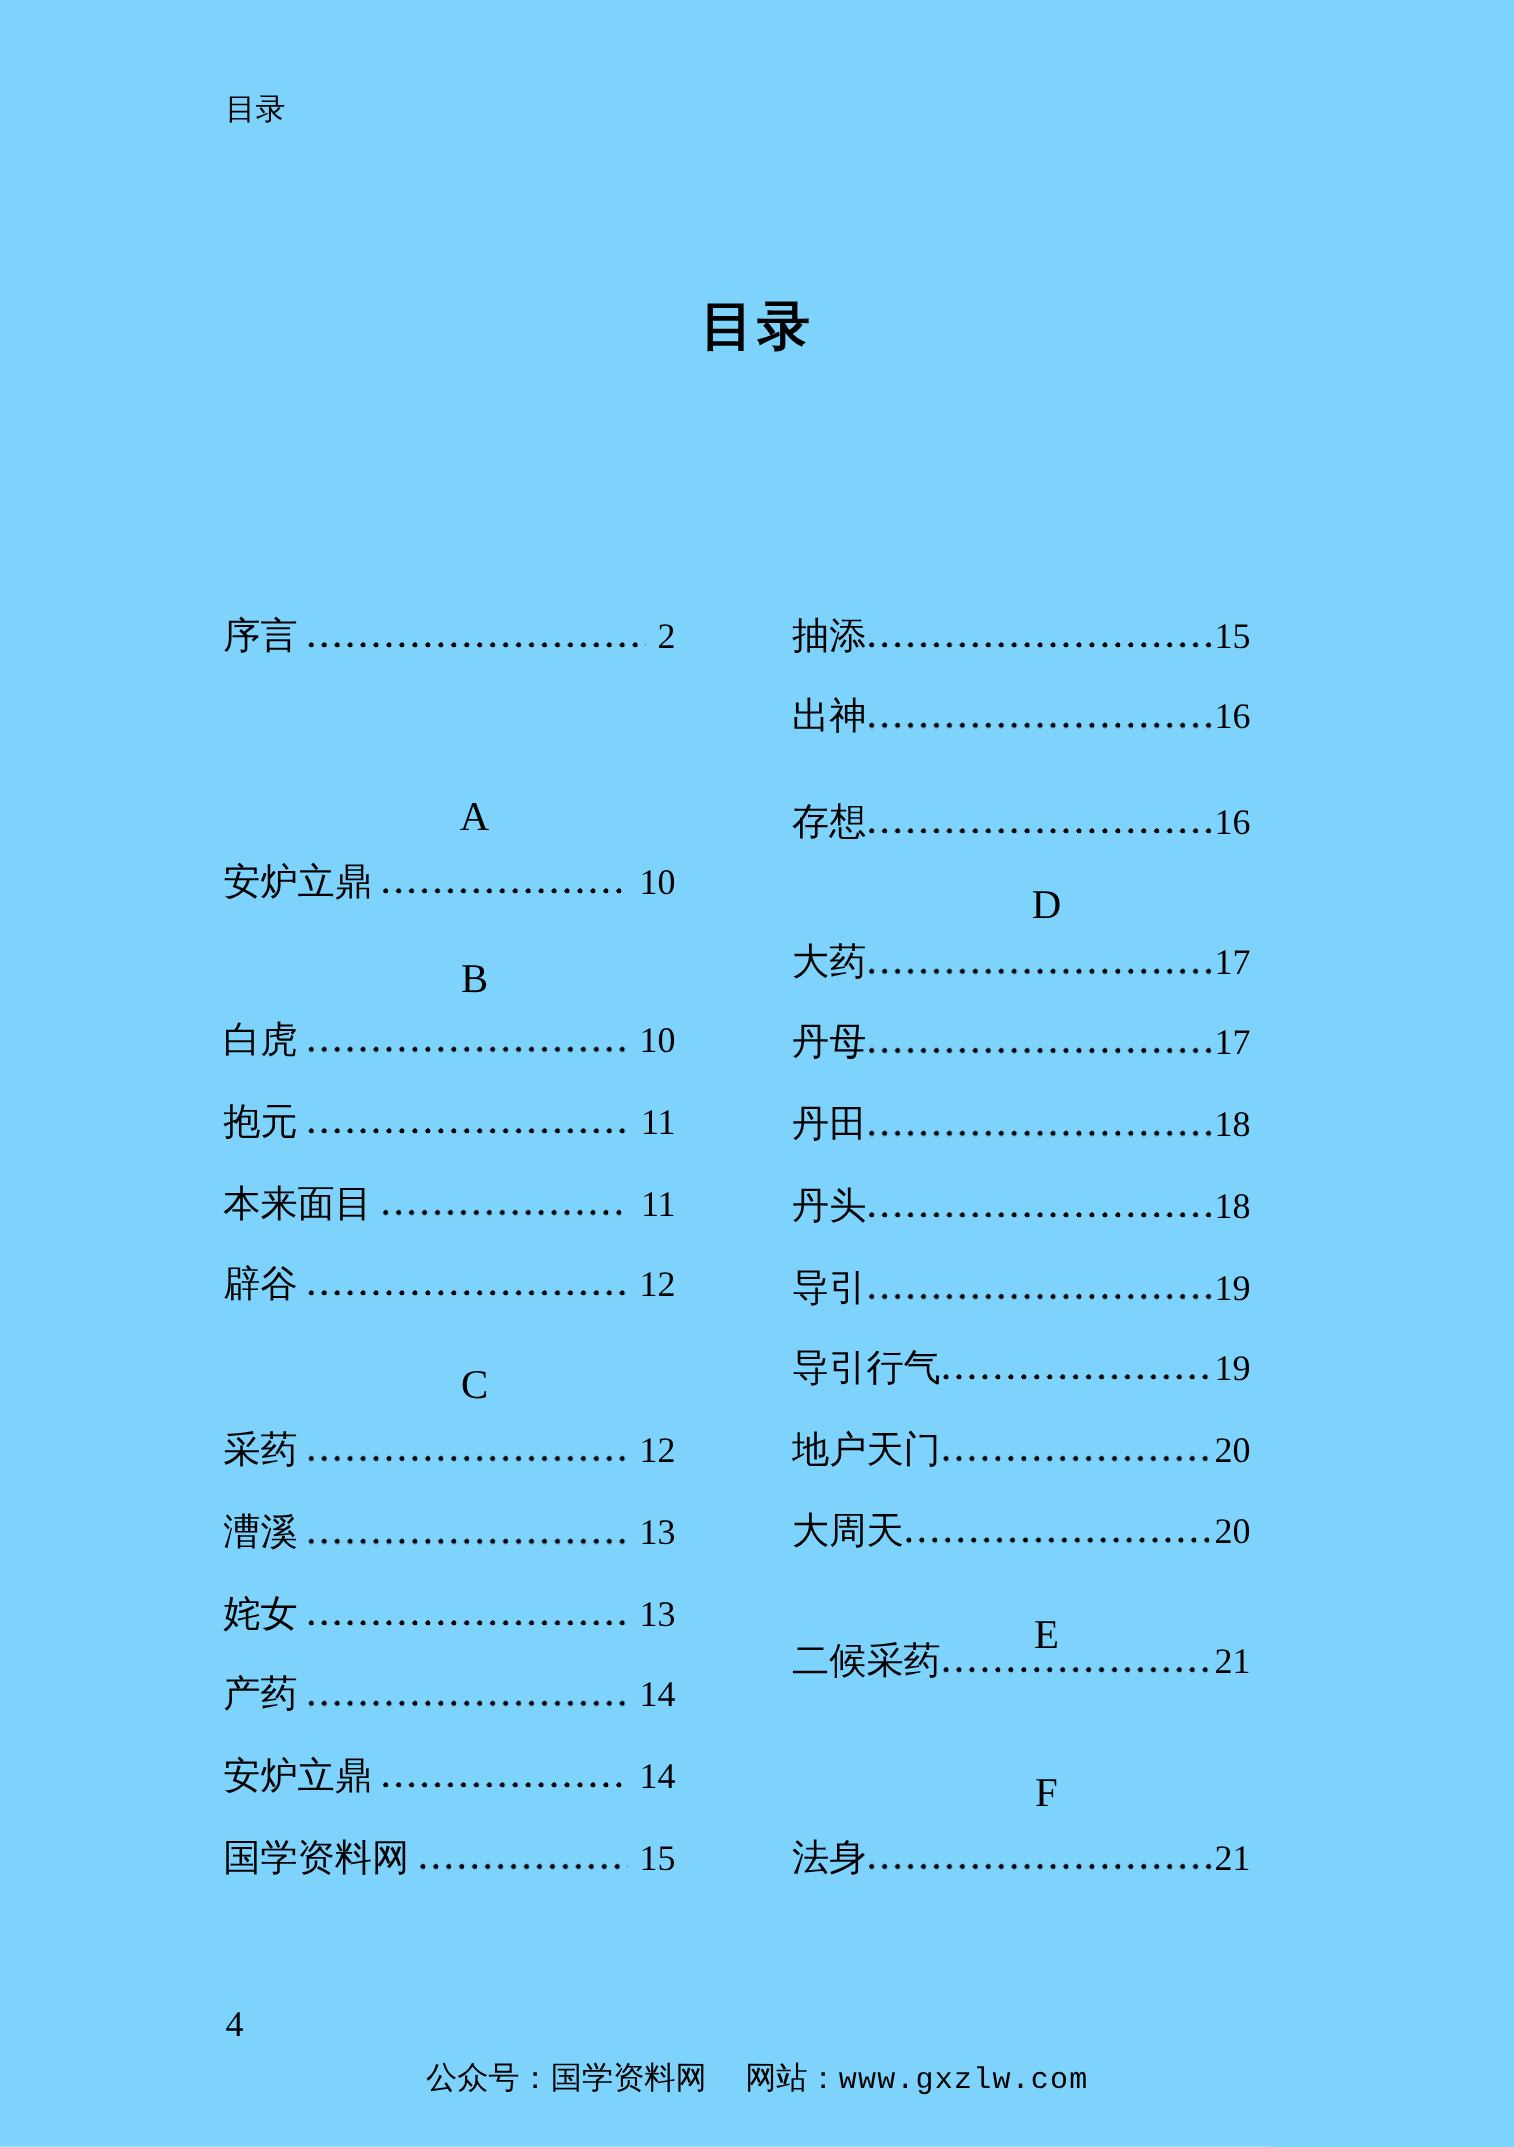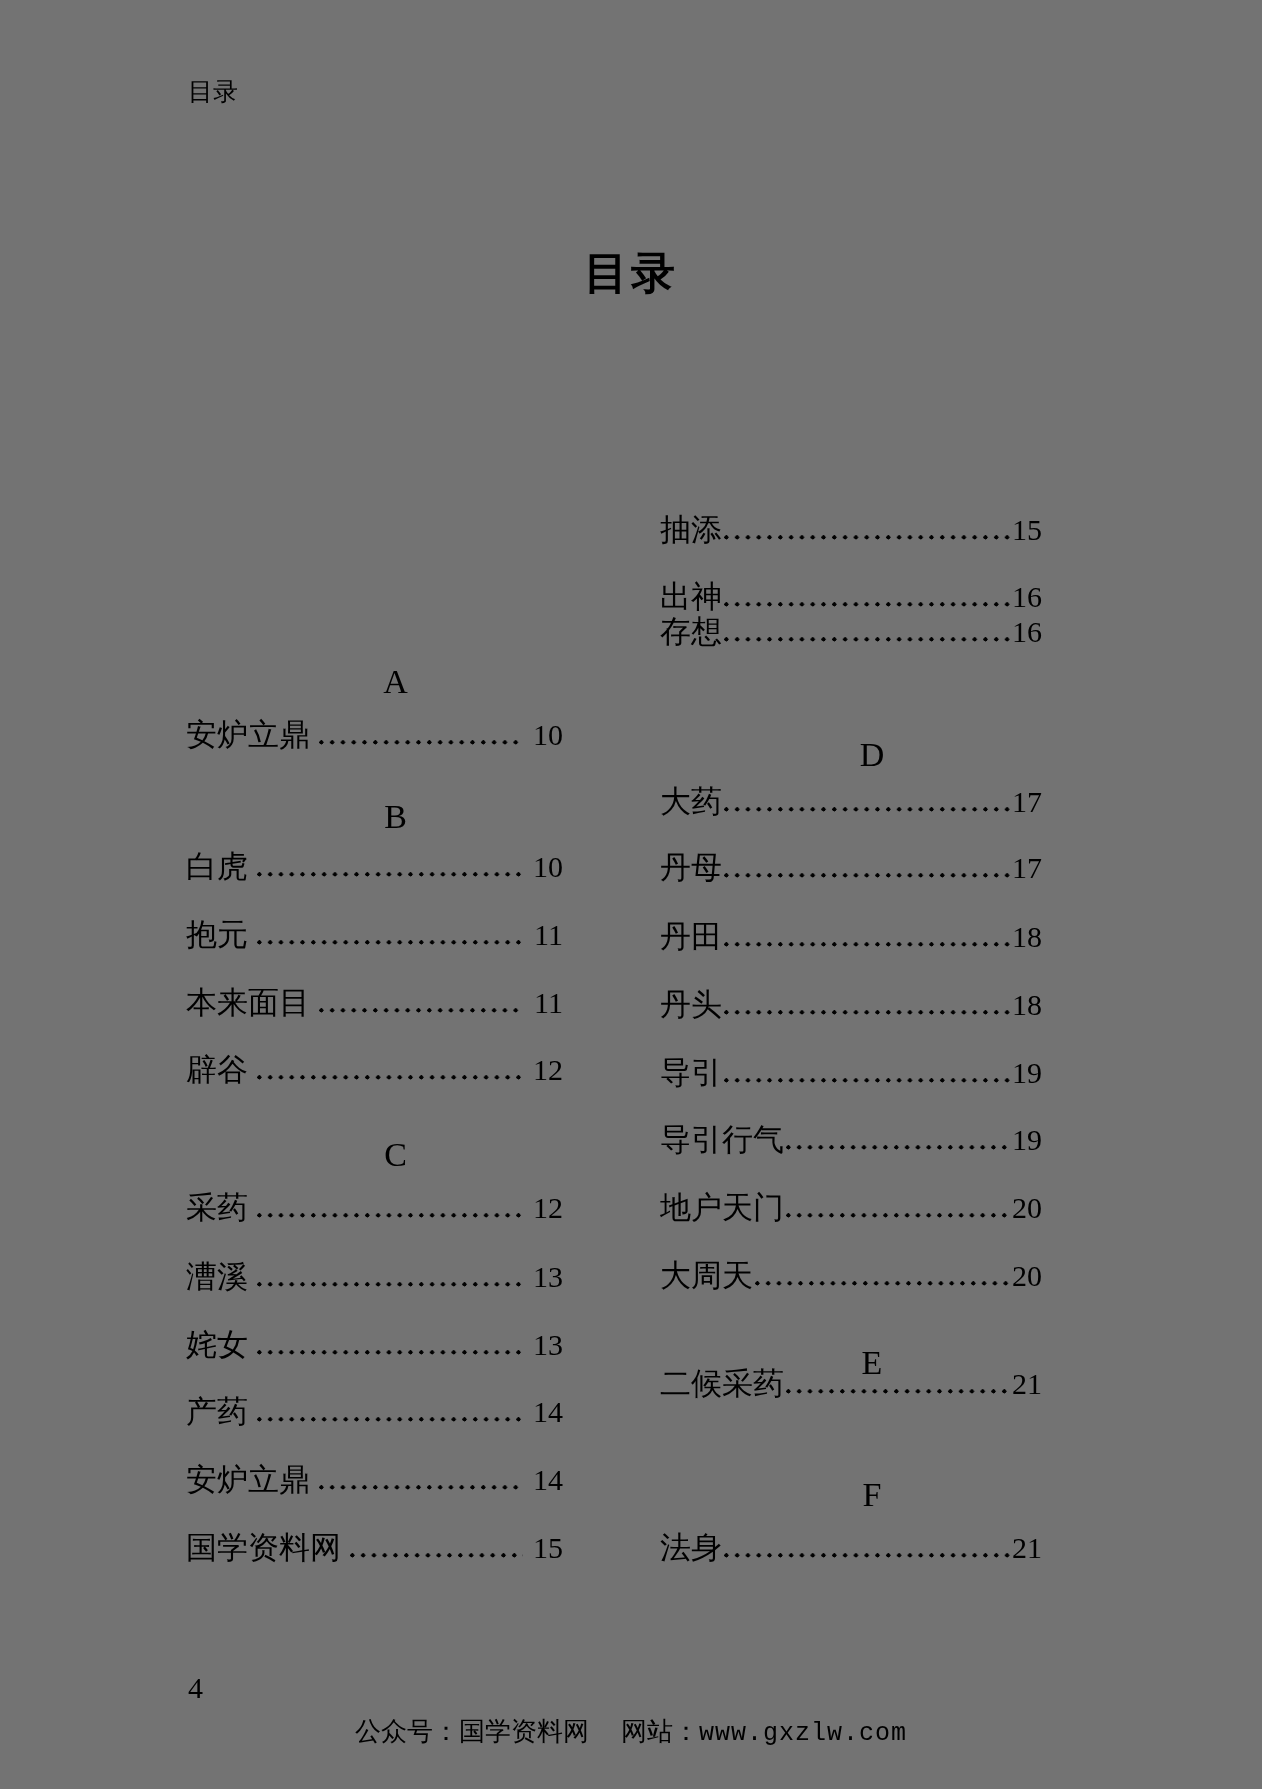--- a/index.html
+++ b/index.html
@@ -1,20 +1,20 @@
 <!DOCTYPE html>
 <html><head>
 <meta charset="utf-8">
 <style>
   html,body { margin:0; padding:0; background:#e8e8e8; }
   .page {
     position:relative;
     width:1262px; height:1789px;
     margin:0 auto;
-    background:#737373;
+    background:#7dd3fc;
     color:#000000;
     font-family:"Liberation Serif","DejaVu Serif",serif;
     overflow:hidden;
   }
   .doc-header {
     position:absolute; left:188px; top:76px;
     font-size:25px; line-height:32px;
   }
   .doc-title {
     position:absolute; left:0; top:246px; width:100%;
@@ -64,20 +64,25 @@
 <body>
 
 <div class="page">
 
   <div class="doc-header">目录</div>
 
   <div class="doc-title">目录</div>
 
   <div class="col col-left">
 
+    <div class="toc-row" style="top:509px">
+      <span class="lbl">序言</span>
+        <span class="leader"></span>
+        <span class="pg">2</span>
+    </div>
 
     <div class="letter-row" style="top:660px">A</div>
 
     <div class="toc-row" style="top:714px">
       <span class="lbl">安炉立鼎</span>
         <span class="leader"></span>
         <span class="pg">10</span>
     </div>
 
     <div class="letter-row" style="top:795px">B</div>
@@ -153,21 +158,21 @@
         <span class="leader"></span>
         <span class="pg">15</span>
     </div>
 
     <div class="toc-row" style="top:576px">
       <span class="lbl">出神</span>
         <span class="leader"></span>
         <span class="pg">16</span>
     </div>
 
-    <div class="toc-row" style="top:611px">
+    <div class="toc-row" style="top:664px">
       <span class="lbl">存想</span>
         <span class="leader"></span>
         <span class="pg">16</span>
     </div>
 
     <div class="letter-row" style="top:733px">D</div>
 
     <div class="toc-row" style="top:781px">
       <span class="lbl">大药</span>
         <span class="leader"></span>

